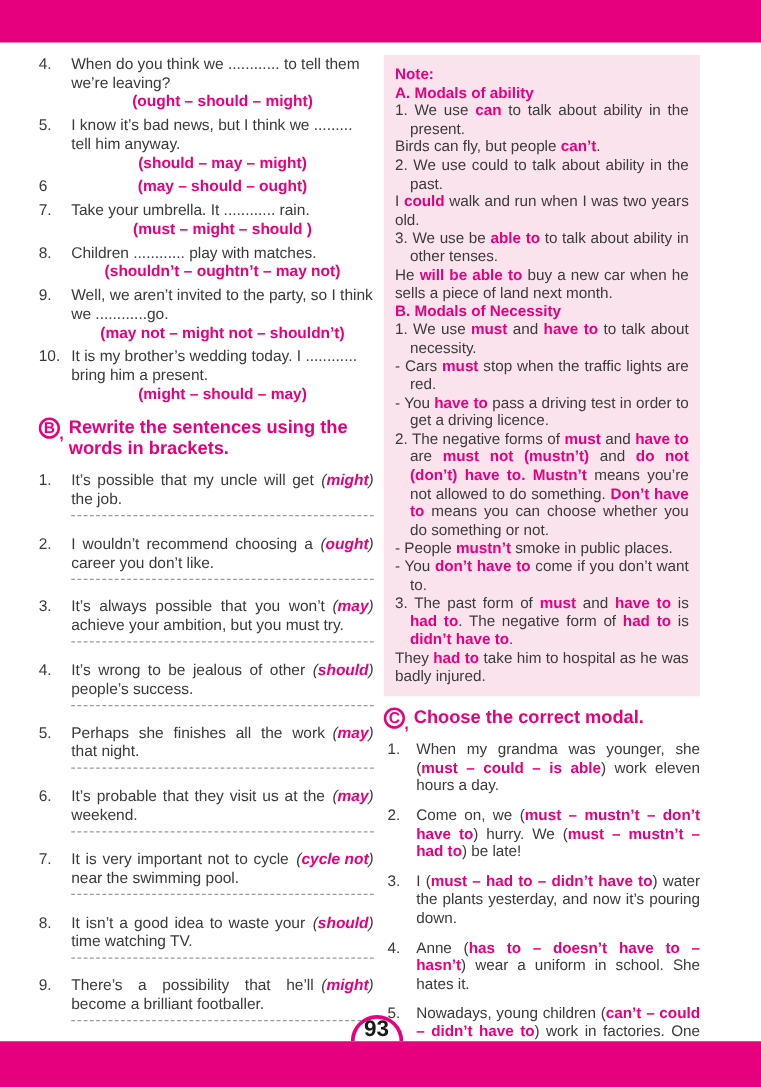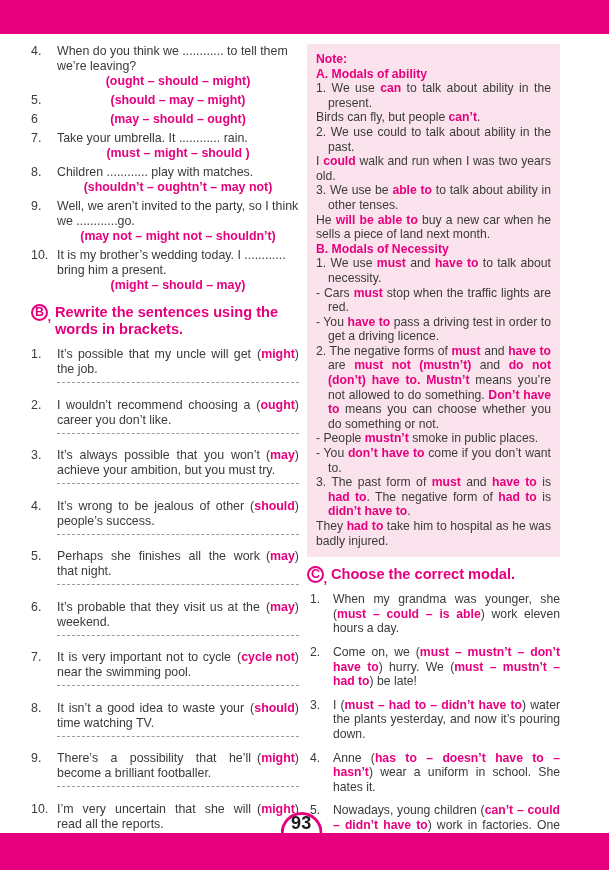--- a/index.html
+++ b/index.html
@@ -37,21 +37,21 @@
     flex:none;width:17px;height:17px;border:2px solid var(--mag);border-radius:50%;
     display:inline-flex;align-items:center;justify-content:center;
     font-size:12.5px;line-height:1;position:relative;margin-top:0;box-sizing:border-box;
   }
   .sec-head .circ::after{content:",";position:absolute;right:-5px;bottom:-4px;font-size:13px;}
 
   
   .b-item{display:flex;gap:5px;margin-bottom:13.5px;}
   .b-num{min-width:21px;flex:none;}
   .b-body{flex:1;text-align:justify;}
-  .b-ans{float:right;padding-left:6px;}
+  .b-ans{float:right;padding-left:6px;font-style:italic;}
   .write-line{border-bottom:1.5px dashed #9a9a9a;height:5px;margin-bottom:1px;clear:both;}
 
   
   .note-box{background:var(--notebg);padding:8px 9px 9px 9px;box-sizing:border-box;width:253px;text-align:justify;}
   .note-line{margin:0;}
   .note-line.head{color:var(--mag);font-weight:bold;text-align:left;}
   .note-line.hang{padding-left:12px;text-indent:-12px;}
 
   
   .c-list{padding:0 0 0 3px;}
@@ -73,21 +73,21 @@
 
       <div class="a-list">
 
           <div class="a-item">
             <span class="a-num">4.</span>
             <span class="a-body"><span>When do you think we ............ to tell them we’re leaving?</span><span class="a-ans">(ought – should – might)</span></span>
           </div>
 
           <div class="a-item">
             <span class="a-num">5.</span>
-            <span class="a-body"><span class="a-ans">(should – may – might)</span></span>
+            <span class="a-body"><span>I know it’s bad news, but I think we ......... tell him anyway.</span><span class="a-ans">(should – may – might)</span></span>
           </div>
 
           <div class="a-item">
             <span class="a-num">6</span>
             <span class="a-body"><span class="a-ans">(may – should – ought)</span></span>
           </div>
 
           <div class="a-item">
             <span class="a-num">7.</span>
             <span class="a-body"><span>Take your umbrella. It ............ rain.</span><span class="a-ans">(must – might – should )</span></span>

